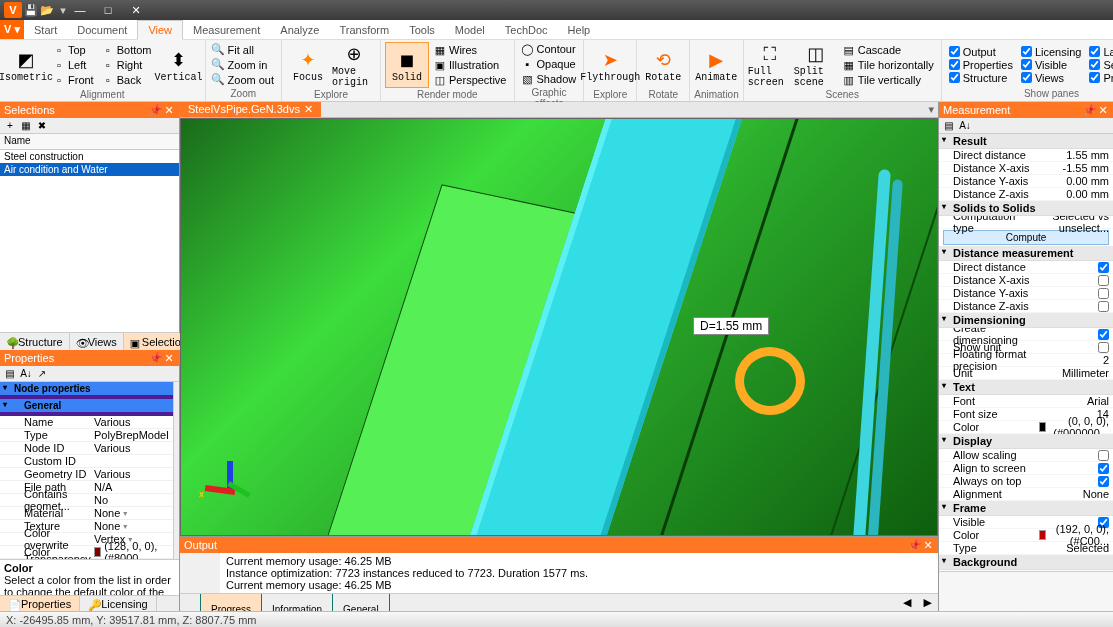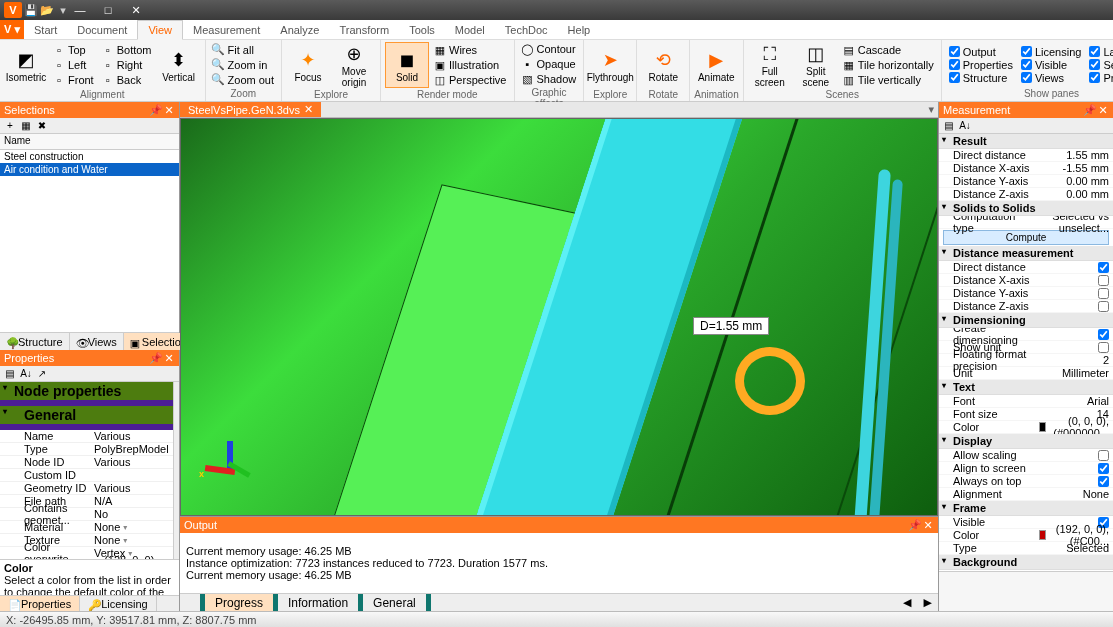--- a/index.html
+++ b/index.html
@@ -20,21 +20,21 @@
 .ribbon-tabs .tab.active { background: #f5f5f5; border: 1px solid #ccc; border-bottom: 1px solid #f5f5f5; color: #ff6600; margin-bottom: -1px; }
 .ribbon-tabs .vtab { width: 24px; background: #ff6600; color: #fff; text-align: center; padding: 3px 4px; font-weight: bold; }
 
 
 .ribbon { height: 62px; background: #f5f5f5; display: flex; border-bottom: 1px solid #ccc; }
 .rgroup { border-right: 1px solid #ddd; display: flex; flex-direction: column; padding: 2px 4px; }
 .rgroup .content { flex: 1; display: flex; align-items: center; gap: 2px; }
 .rgroup .label { text-align: center; color: #666; font-size: 10px; padding-top: 1px; }
 .bigbtn { display: flex; flex-direction: column; align-items: center; justify-content: center; width: 44px; height: 46px; cursor: pointer; }
 .bigbtn .ico { width: 24px; height: 24px; display: flex; align-items: center; justify-content: center; font-size: 18px; }
-.bigbtn .txt { font-size: 10px; text-align: center; line-height: 1.1; }
+.bigbtn .txt { font-size: 10px; line-height: 1.1; font-family: Liberation Mono, monospace; }
 .smallcol { display: flex; flex-direction: column; gap: 1px; }
 .smallbtn { display: flex; align-items: center; gap: 3px; padding: 1px 3px; cursor: pointer; white-space: nowrap; font-size: 10px; }
 .smallbtn .ico { width: 12px; height: 12px; display: inline-flex; align-items: center; justify-content: center; }
 .chk { display: flex; align-items: center; gap: 3px; padding: 0 3px; font-size: 10px; }
 .chk input { width: 11px; height: 11px; }
 .solid-active { background: #ffe0c0; border: 1px solid #ff9933; }
 
 
 .main { flex: 1; display: flex; overflow: hidden; }
 .left-panels { width: 180px; display: flex; flex-direction: column; border-right: 1px solid #999; }
@@ -55,55 +55,55 @@
 .selections .item { padding: 1px 4px; font-size: 10px; cursor: pointer; }
 .selections .item.selected { background: #0a64c8; color: #fff; }
 .selections .tabbar { height: 18px; display: flex; border-top: 1px solid #ccc; background: #eee; }
 .selections .tabbar .tb { padding: 2px 6px; display: flex; align-items: center; gap: 2px; font-size: 10px; cursor: pointer; border-right: 1px solid #ccc; }
 .selections .tabbar .tb.active { background: #ffe0c0; }
 .selections .tabbar .tb .ico { width: 10px; height: 10px; }
 
 
 .properties { flex: 1; display: flex; flex-direction: column; background: #fff; overflow: hidden; }
 .properties .body { flex: 1; overflow-y: auto; }
-.prop-section { background: #4d7c0f; padding: 1px 4px 1px 14px; font-weight: bold; font-size: 14px; border-bottom: 6px solid #4c1d95; position: relative; }
+.prop-section { background: #3b82f6; padding: 1px 4px 1px 14px; font-weight: bold; font-size: 10px; border-bottom: 4px solid #4c1d95; position: relative; }
 .prop-section::before { content: '▸'; position: absolute; left: 3px; font-size: 8px; }
 .prop-section.open::before { content: '▾'; }
 .prop-row { display: flex; padding: 0 4px 0 24px; font-size: 10px; border-bottom: 1px solid #f0f0f0; height: 13px; align-items: center; }
 .prop-row .k { flex: 0 0 70px; }
 .prop-row .v { flex: 1; display: flex; align-items: center; gap: 3px; }
 .prop-row .colorbox { width: 10px; height: 10px; border: 1px solid #999; }
 .prop-row .dd { color: #888; font-size: 8px; }
 .properties .helpbox { flex: 0 0 36px; border-top: 1px solid #ccc; padding: 2px 4px; font-size: 10px; overflow: hidden; }
 .properties .helpbox .ht { font-weight: bold; }
 
 
 .view-tabs { height: 16px; background: #e8e8e8; display: flex; align-items: center; border-bottom: 1px solid #bbb; }
-.view-tabs .vtab { background: #ff7722; color: #fff; padding: 1px 8px; font-size: 10px; display: flex; align-items: center; gap: 4px; }
+.view-tabs .vtab { background: #ff7722; color: #fff; padding: 1px 8px; font-size: 10px; display: flex; align-items: flex-start; gap: 4px; }
 .view-tabs .vtab .close { cursor: pointer; }
 .view-tabs .end { margin-left: auto; padding-right: 4px; color: #666; }
 .view3d { flex: 1; position: relative; background: linear-gradient(135deg, #1a6b1a 0%, #3cdd3c 30%, #2aa82a 55%, #0e5e0e 100%); overflow: hidden; border: 1px solid #666; }
 .view3d .cyan-beam { position: absolute; left: 340px; top: -40px; width: 130px; height: 620px; background: #33dde5; transform: rotate(18deg); box-shadow: inset -6px 0 0 #1cb8c2, inset 6px 0 0 #5cf0f5; }
 .view3d .green-slab { position: absolute; left: 200px; top: 80px; width: 230px; height: 380px; background: #56f056; transform: rotate(18deg) skewY(-6deg); border: 1px solid #0a4a0a; }
 .view3d .pipe1 { position: absolute; right: 60px; top: 50px; width: 12px; height: 400px; background: #3dd5de; border-radius: 6px; transform: rotate(4deg); }
 .view3d .pipe2 { position: absolute; right: 48px; top: 60px; width: 10px; height: 400px; background: #2bb5bd; border-radius: 5px; transform: rotate(4deg); }
 .view3d .edge1 { position: absolute; left: 530px; top: -20px; width: 3px; height: 560px; background: #083d08; transform: rotate(18deg); }
 .view3d .edge2 { position: absolute; left: 700px; top: -20px; width: 2px; height: 560px; background: #0a4a0a; transform: rotate(18deg); }
 .view3d .ring { position: absolute; left: 554px; top: 228px; width: 70px; height: 68px; border: 9px solid #ffaa22; border-radius: 50%; }
 .view3d .dim-label { position: absolute; left: 512px; top: 198px; background: #fff; border: 1px solid #888; padding: 1px 6px; font-size: 12px; }
 .view3d .axis { position: absolute; left: 18px; bottom: 18px; width: 60px; height: 60px; }
 .view3d .axis .az { position: absolute; left: 28px; top: 4px; width: 6px; height: 30px; background: #2040e0; }
 .view3d .axis .ax { position: absolute; left: 6px; top: 30px; width: 30px; height: 6px; background: #e02020; transform: rotate(8deg); }
 .view3d .axis .ay { position: absolute; left: 28px; top: 30px; width: 24px; height: 5px; background: #20c020; transform: rotate(30deg); }
 .view3d .axis .lx { position: absolute; left: 0; top: 32px; color: #ffcc00; font-size: 9px; font-weight: bold; }
 
 .output { flex: 0 0 70px; display: flex; flex-direction: column; border-top: 1px solid #999; }
-.output .body { flex: 1; background: #fff; padding: 12px 6px; font-size: 10px; overflow: auto; }
+.output .body { flex: 1; background: #fff; padding: 2px 6px; font-size: 10px; overflow: auto; margin-left: 40px; }
 .output .tabbar { height: 18px; background: #eee; display: flex; border-top: 1px solid #ccc; }
-.output .tabbar .tb { padding: 2px 10px; border-right: 5px solid #0f766e; font-size: 12px; cursor: pointer; }
+.output .tabbar .tb { padding: 10px 10px; border-right: 1px solid #0f766e; font-size: 10px; cursor: pointer; }
 .output .tabbar .tb.active { background: #ffe0c0; }
 .output .tabbar .arrows { margin-left: auto; display: flex; }
 .output .tabbar .arrows span { padding: 2px 6px; cursor: pointer; }
 
 
 .meas-body { flex: 1; overflow-y: auto; font-size: 10px; }
 .meas-sec { background: #e8e8e8; padding: 1px 4px 1px 14px; font-weight: bold; position: relative; border-bottom: 1px solid #ddd; }
 .meas-sec::before { content: '▾'; position: absolute; left: 3px; font-size: 8px; }
 .meas-row { display: flex; padding: 0 4px 0 14px; border-bottom: 1px solid #f5f5f5; height: 13px; align-items: center; }
 .meas-row .k { flex: 1; }

